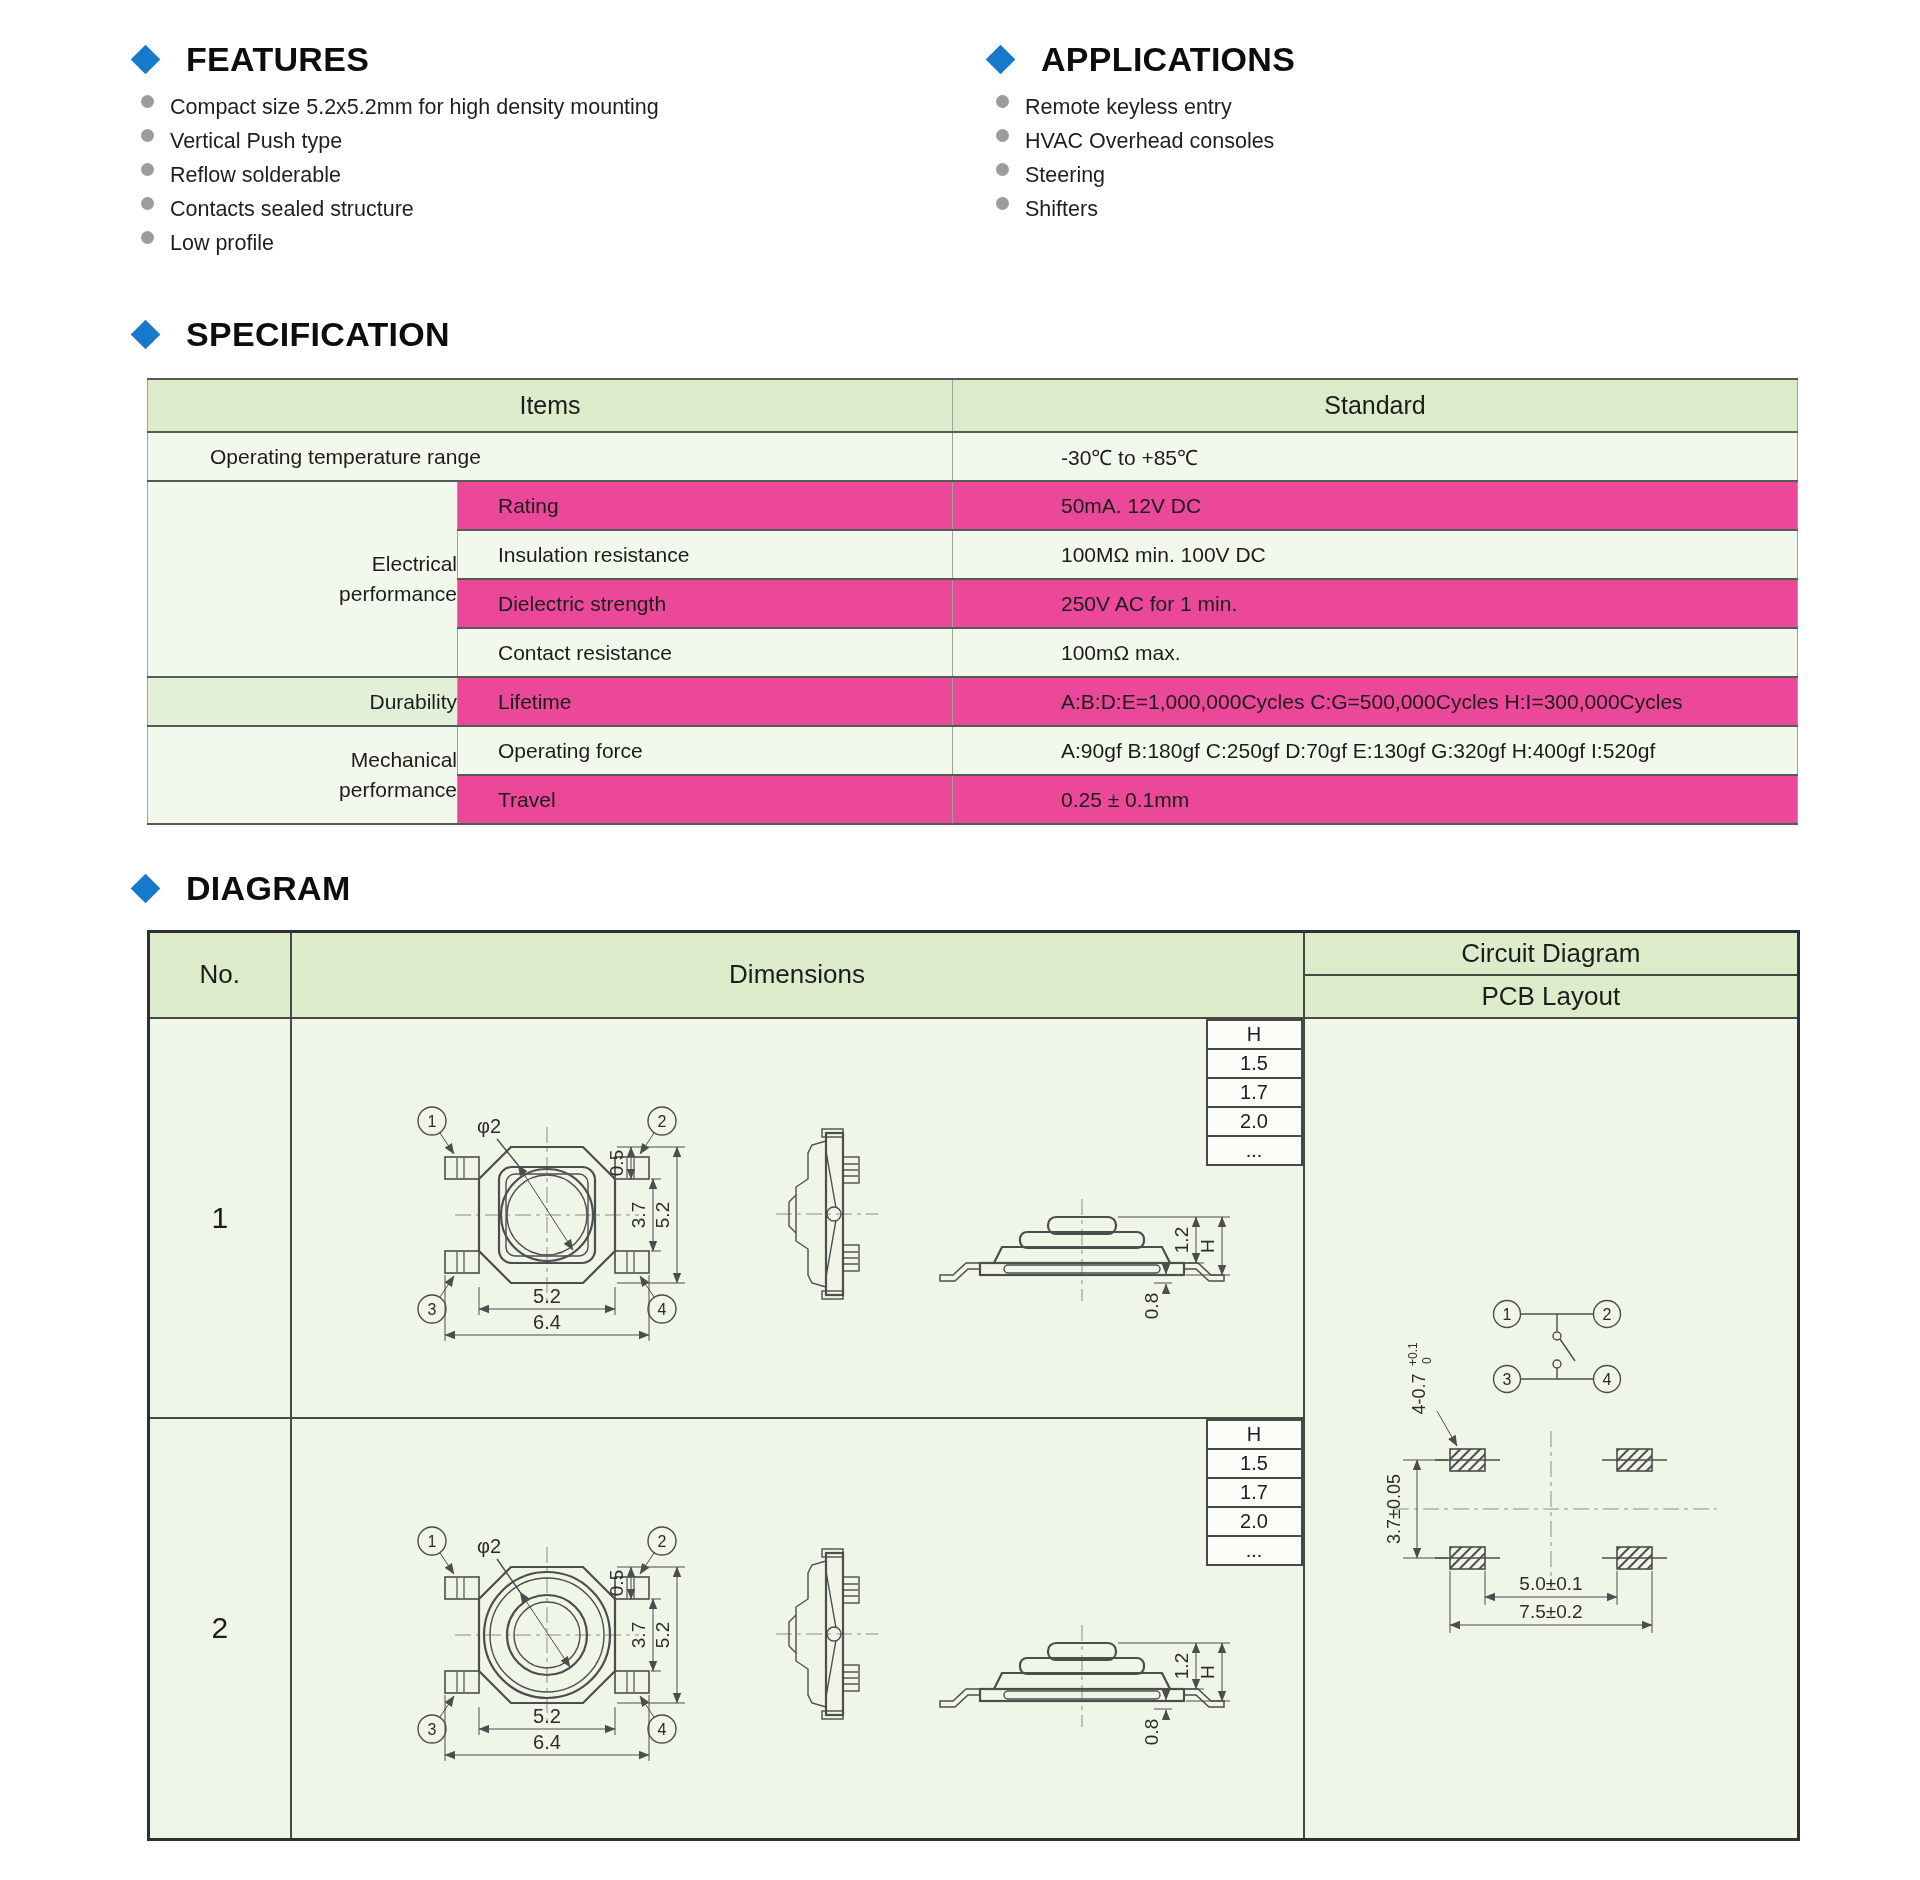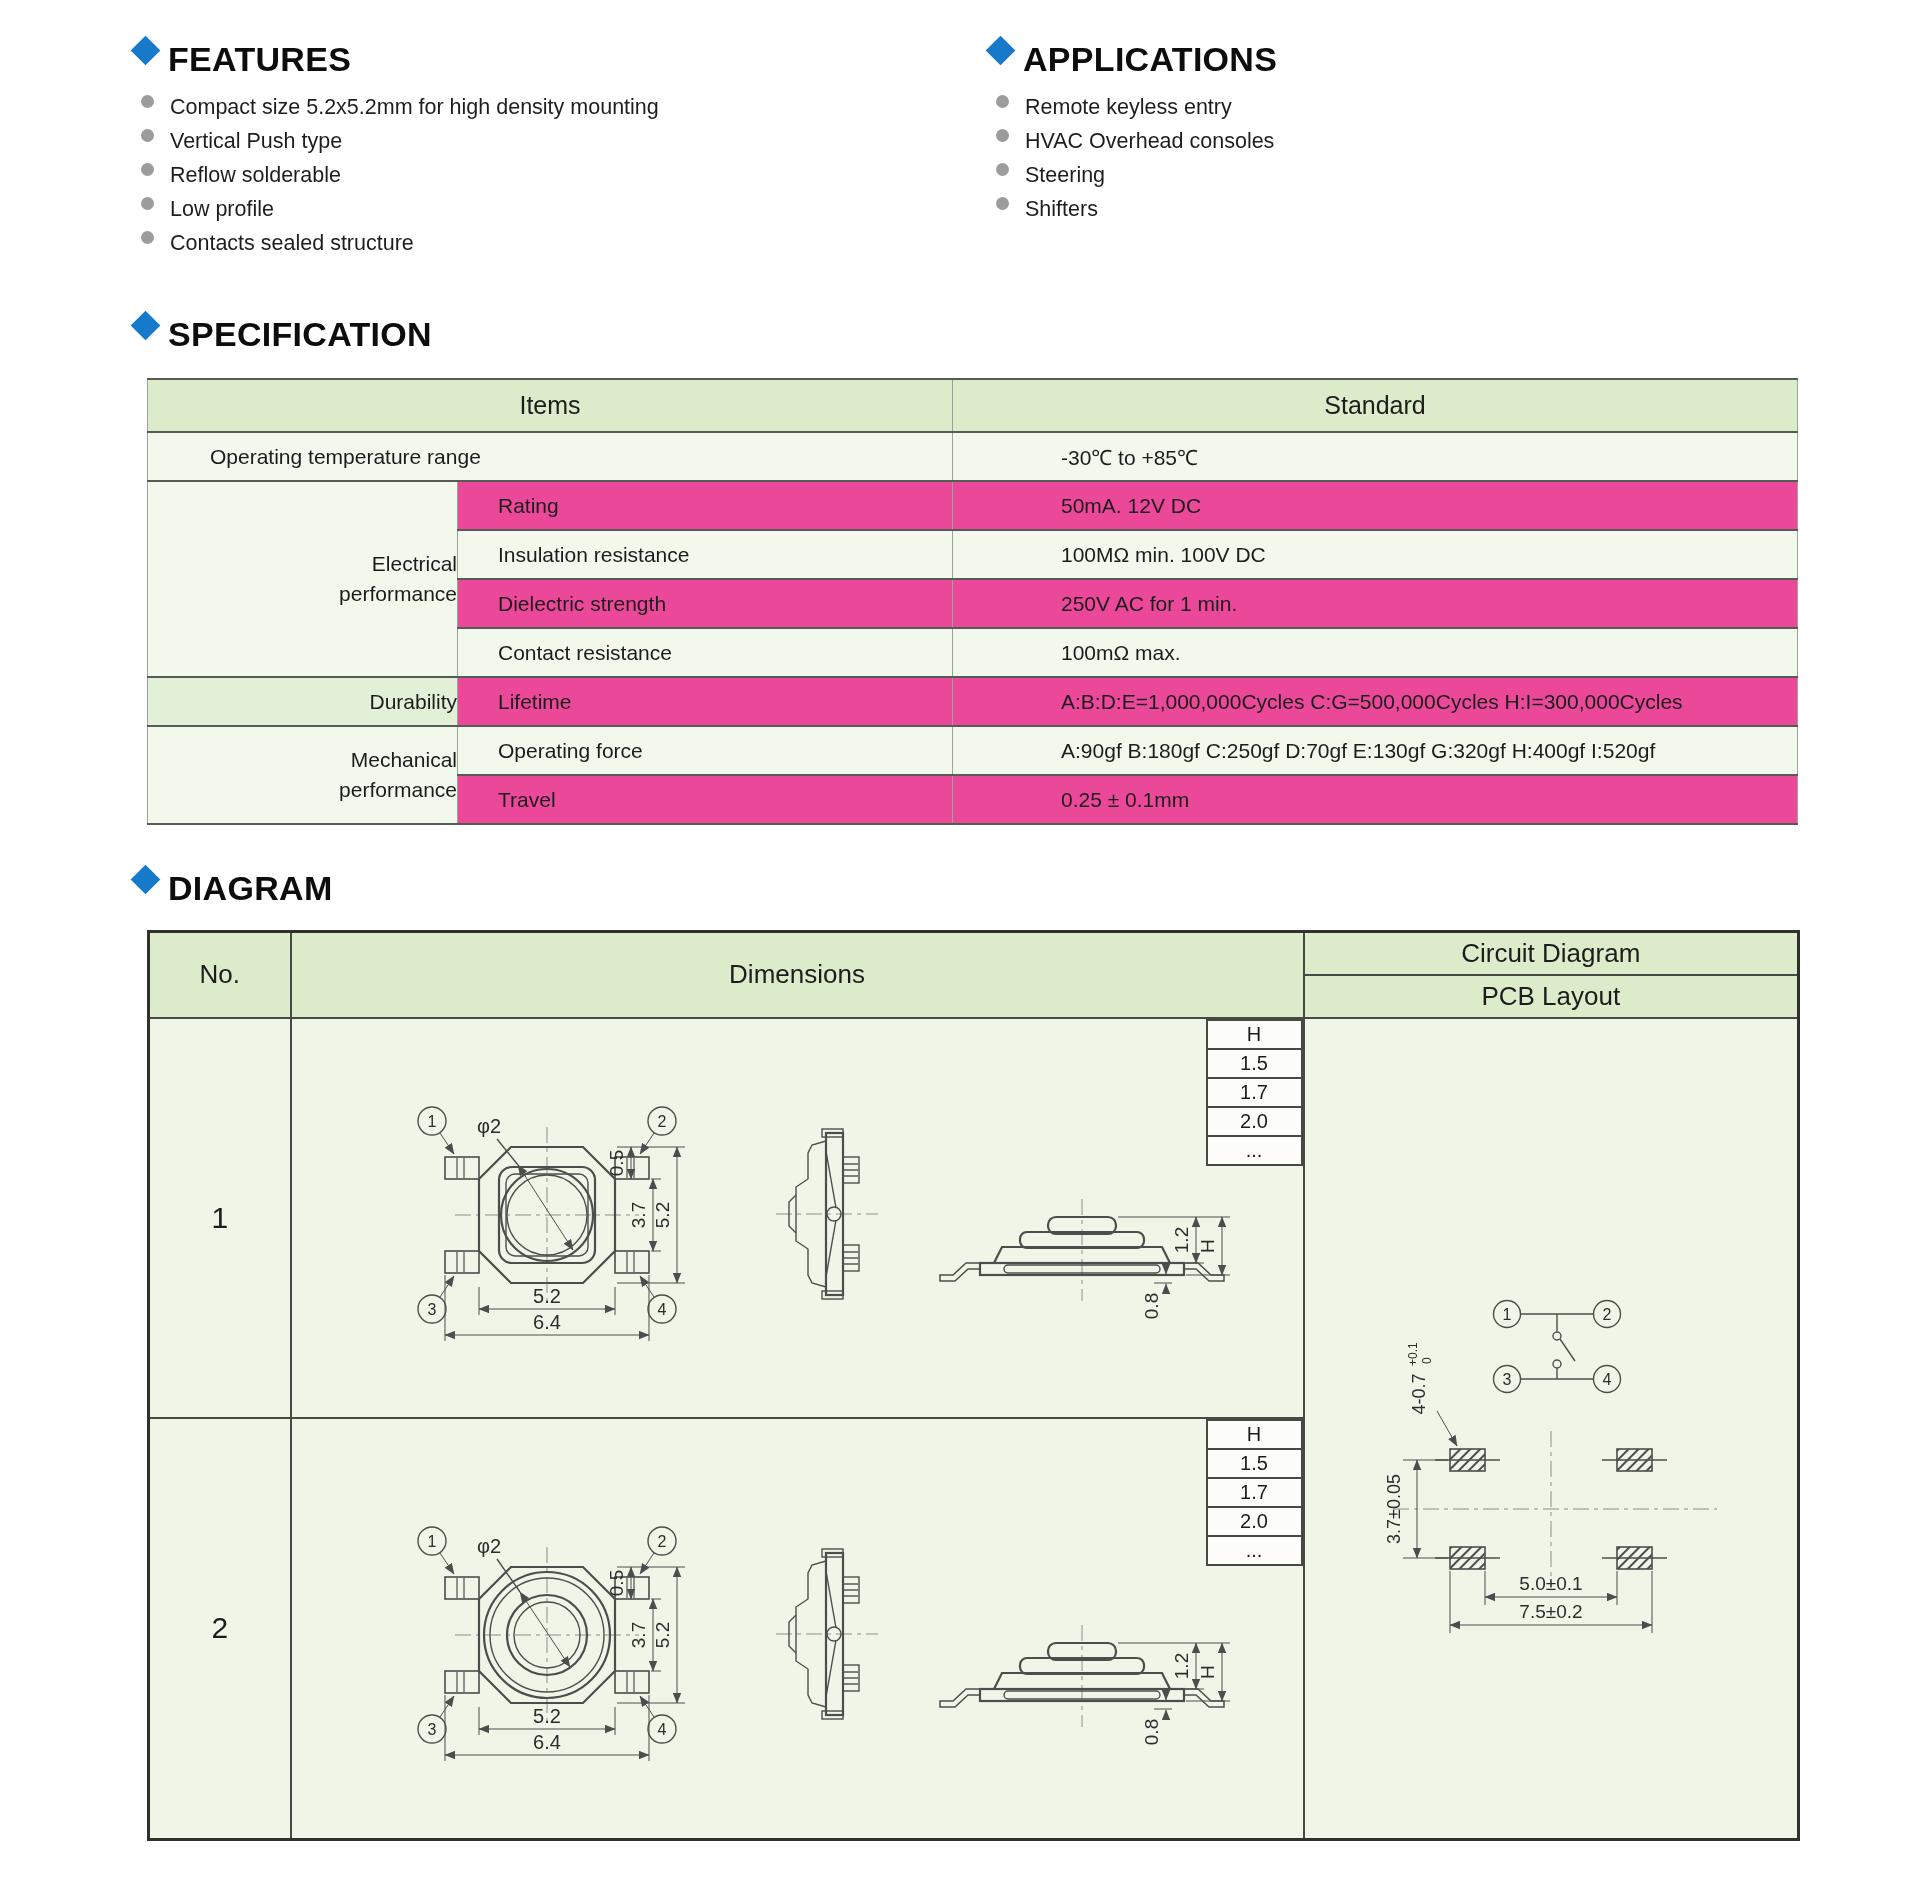--- a/index.html
+++ b/index.html
@@ -1,21 +1,21 @@
 <!DOCTYPE html>
 <html><head>
 <meta charset="utf-8">
 <style>
   * { margin:0; padding:0; box-sizing:border-box; }
   html,body { background:#fff; }
   body { width:1920px; height:1880px; font-family:"Liberation Sans",sans-serif; color:#222; position:relative; overflow:hidden; }
   .page { padding:40px 135px 0 135px; }
 
   
-  .sec-head { display:flex; gap:12px; margin-bottom:16px; }
+  .sec-head { display:flex; align-items:center; gap:30px; margin-bottom:16px; }
   .diamond { width:21px; height:21px; background:#1779c9; transform:rotate(45deg); flex:none; }
   .sec-title { font-size:34px; font-weight:bold; color:#0d0d0d; letter-spacing:0.3px; }
 
   
   .top { display:flex; }
   .col-feat { width:855px; }
   .col-apps { flex:1; }
   ul.bullets { list-style:none; margin-left:6px; }
   ul.bullets li { display:flex; align-items:flex-start; gap:16px; font-size:21.5px; color:#1e1e1e; height:34px; }
   .dot { width:13px; height:13px; border-radius:50%; background:#9c9c9c; flex:none; }
@@ -103,25 +103,25 @@
         <li>
             <span class="dot"></span>
             <span>Vertical Push type</span>
           </li>
         <li>
             <span class="dot"></span>
             <span>Reflow solderable</span>
           </li>
         <li>
             <span class="dot"></span>
+            <span>Contacts sealed structure</span>
+          </li>
+        <li>
+            <span class="dot"></span>
             <span>Low profile</span>
-          </li>
-        <li>
-            <span class="dot"></span>
-            <span>Contacts sealed structure</span>
           </li>
       </ul>
     </div>
     <div class="col-apps">
       <div class="sec-head">
         <span class="diamond"></span>
         <span class="sec-title">APPLICATIONS</span>
       </div>
       <ul class="bullets">
         <li>

